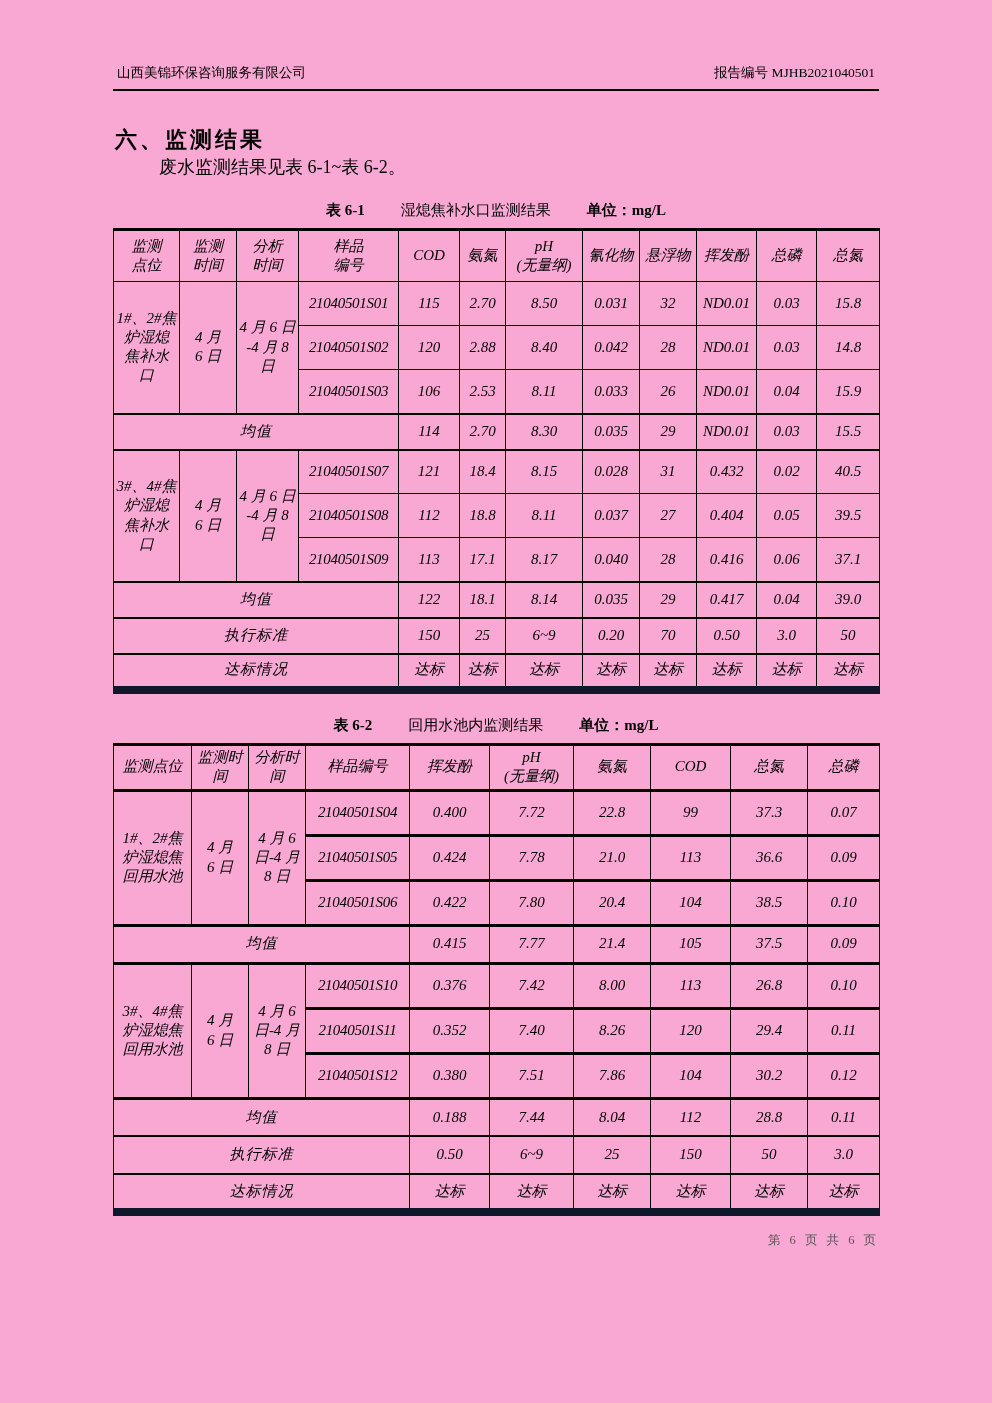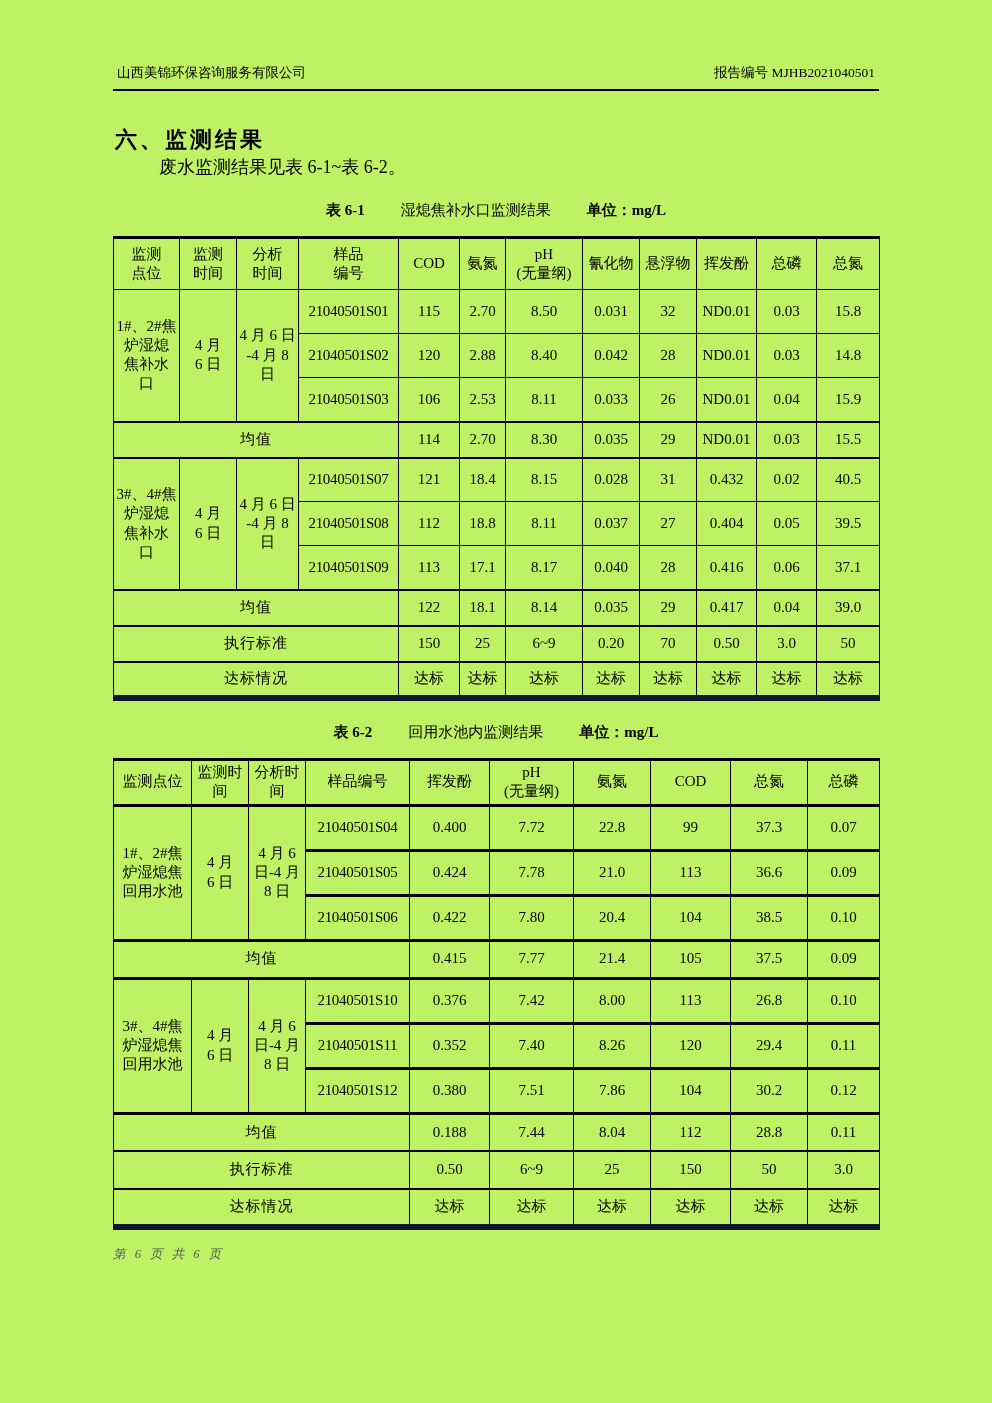--- a/index.html
+++ b/index.html
@@ -1,32 +1,32 @@
 <!DOCTYPE html>
 <html><head>
 <meta charset="utf-8">
 <style>
   * { margin:0; padding:0; box-sizing:border-box; }
   html,body { background:#e8e8e8; }
   body { font-family:"Liberation Serif","DejaVu Serif",serif; color:#000; }
   .page {
     position:relative; width:992px; height:1403px; margin:0 auto;
-    background:#bef264; padding:64px 113px 0 113px; overflow:hidden;
+    background:#f9a8d4; padding:64px 113px 0 113px; overflow:hidden;
   }
   .doc-header {
     display:flex; justify-content:space-between; align-items:flex-end;
     font-size:13.5px; padding:0 4px 7px 4px; border-bottom:2px solid #000;
   }
   .section-title { margin:34px 0 0 2px; font-size:22px; font-weight:bold; letter-spacing:3px; }
   .intro { padding-left:46px; font-size:18px; }
   .tcaption { display:flex; justify-content:center; gap:36px; font-size:15px; margin-top:22px; }
   .tcaption .b { font-weight:bold; }
   table.t {
-    width:766px; border-collapse:collapse; table-layout:fixed; margin-top:16px;
-    border-top:3px solid #000; border-bottom:6px solid #0f172a;
+    width:766px; border-collapse:collapse; table-layout:fixed; margin-top:8px;
+    border-top:3px solid #000; border-bottom:8px solid #0f172a;font-style:italic;
   }
   .t th, .t td {
     border:1px solid #000; font-weight:normal; text-align:center; vertical-align:middle;
     font-size:15px; line-height:1.28; padding:1px; overflow:hidden;
   }
   .pre { white-space:pre-line; }
   .thickL { border-left:3px solid #000; }
   .site { font-size:14px; }
   .sid { letter-spacing:-0.3px; }
   .lbl { font-size:15.5px; letter-spacing:1px; }
@@ -34,21 +34,21 @@
   .t1 tr.data { height:44px; }
   .t1 tr.sp   { height:36px; }
   .t1 tr.sp td { border-top:2px solid #000; border-bottom:2px solid #000; }
   .t2 { margin-top:10px;padding-left:42px; }
   .t2 tr.hdr  { height:46px; }
   .t2 tr.data { height:45px; }
   .t2 tr.sp   { height:38px; }
   .t2 tr.data td { border-top:3px solid #000; border-bottom:3px solid #000; }
   .t2 tr.sp td { border-top:2px solid #000; border-bottom:2px solid #000; }
   .below-blank { margin-top:6px; text-align:center; font-size:14.5px; letter-spacing:-0.5px; color:#111; }
-  .page-footer { margin-top:16px; text-align:left; font-size:12.5px; color:#555; letter-spacing:3px;font-style:italic; }
+  .page-footer { margin-top:16px; text-align:right; font-size:12.5px; color:#555; letter-spacing:3px; }
 </style>
 </head>
 <body>
 
 <div class="page">
 
   <div class="doc-header">
     <span>山西美锦环保咨询服务有限公司</span>
     <span>报告编号 MJHB2021040501</span>
   </div>

